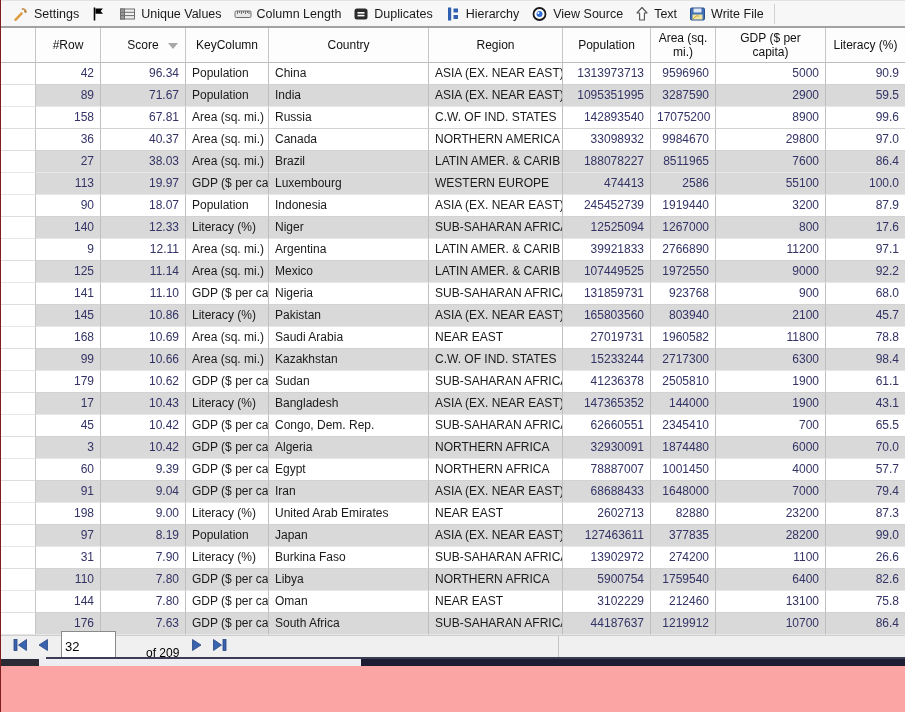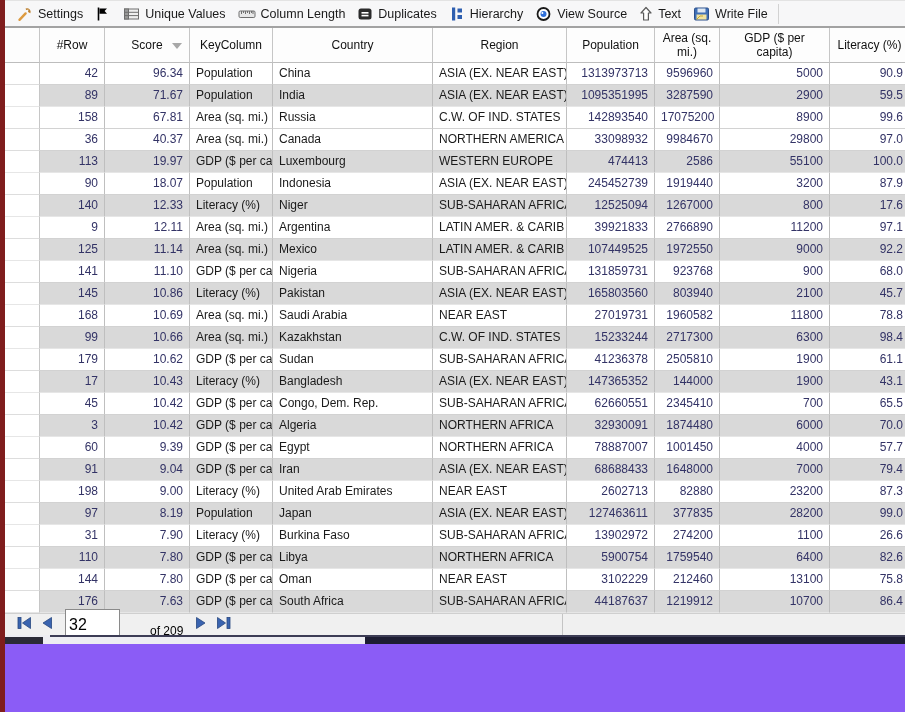--- a/index.html
+++ b/index.html
@@ -1,18 +1,18 @@
 <!DOCTYPE html>
 <html><head>
 <meta charset="utf-8">
 <style>
   * { box-sizing: border-box; margin: 0; padding: 0; }
   body { margin: 0; background: #fff; font-family: "Liberation Sans", sans-serif; }
-  .app { width: 905px; height: 712px; position: relative; background: #8b5cf6; overflow: hidden;
-         border-left: 5px solid #7f1d1d; }
+  .app { width: 905px; height: 712px; position: relative; background: #fca5a5; overflow: hidden;
+         border-left: 1px solid #7f1d1d; }
 
   
   .toolbar { height: 28px; background: #f7f7f8; display: flex; align-items: center;
              padding-left: 6px; border-bottom: 2px solid #a2a2a2; border-top: 1px solid #e3e3e3; }
   .tb-btn { display: flex; align-items: center; gap: 5px; padding: 3px 6px; font-size: 12.5px;
             color: #1a1a1a; cursor: default; white-space: nowrap; }
   .tb-btn svg { display: block; }
   .tb-divider { width: 1px; height: 20px; background: #d2d2d2; margin: 0 4px; }
 
   
@@ -36,21 +36,21 @@
   td.right { text-align: right; color: #333366; }
   td.left  { text-align: left;  color: #1a1a1a; }
 
   
   .pagination { height: 22px; background: #f0f0f0; border-top: 1px solid #cfcfcf;
                 display: flex; align-items: center; padding-left: 8px; position: relative;
                 font-size: 12px; }
   .pg-btn { border: none; background: transparent; padding: 0 4px; display: flex;
             align-items: center; cursor: default; }
   .pg-input { width: 55px; height: 32px; border: 1px solid #8a8a8a; background: #fff;
-              font-family: "Liberation Sans", sans-serif; font-size: 16px; padding: 0 3px;
+              font-family: "Liberation Sans", sans-serif; font-size: 13px; padding: 0 3px;
               margin: 0 8px 0 8px; }
   .pg-of { margin: 12px 8px 0 22px; color: #000; }
   .pg-divider { position: absolute; left: 557px; top: 0; bottom: 0; width: 1px; background: #c4c4c4; }
 
   
   .bottom-strip { position: relative; height: 9px; background: #ededf2; }
   .bottom-strip .thin-line { position: absolute; left: 45px; right: 0; top: 0; height: 2px; background: #3c3c55; }
   .bottom-strip .seg-left  { position: absolute; left: 0; width: 38px; top: 2px; bottom: 0; background: #2b2b36; }
   .bottom-strip .seg-right { position: absolute; left: 360px; right: 0; top: 2px; bottom: 0; background: #1d1d33; }
 </style>
@@ -229,20 +229,32 @@
             <td class="left">Area (sq. mi.)</td>
             <td class="left">Canada</td>
             <td class="left">NORTHERN AMERICA</td>
             <td class="right">33098932</td>
             <td class="right">9984670</td>
             <td class="right">29800</td>
             <td class="right">97.0</td>
           </tr>
           <tr class="alt">
             <td class="gutter"></td>
+            <td class="right">27</td>
+            <td class="right">38.03</td>
+            <td class="left">Area (sq. mi.)</td>
+            <td class="left">Brazil</td>
+            <td class="left">LATIN AMER. &amp; CARIB</td>
+            <td class="right">188078227</td>
+            <td class="right">8511965</td>
+            <td class="right">7600</td>
+            <td class="right">86.4</td>
+          </tr>
+          <tr class="alt">
+            <td class="gutter"></td>
             <td class="right">113</td>
             <td class="right">19.97</td>
             <td class="left">GDP ($ per capita)</td>
             <td class="left">Luxembourg</td>
             <td class="left">WESTERN EUROPE</td>
             <td class="right">474413</td>
             <td class="right">2586</td>
             <td class="right">55100</td>
             <td class="right">100.0</td>
           </tr>

